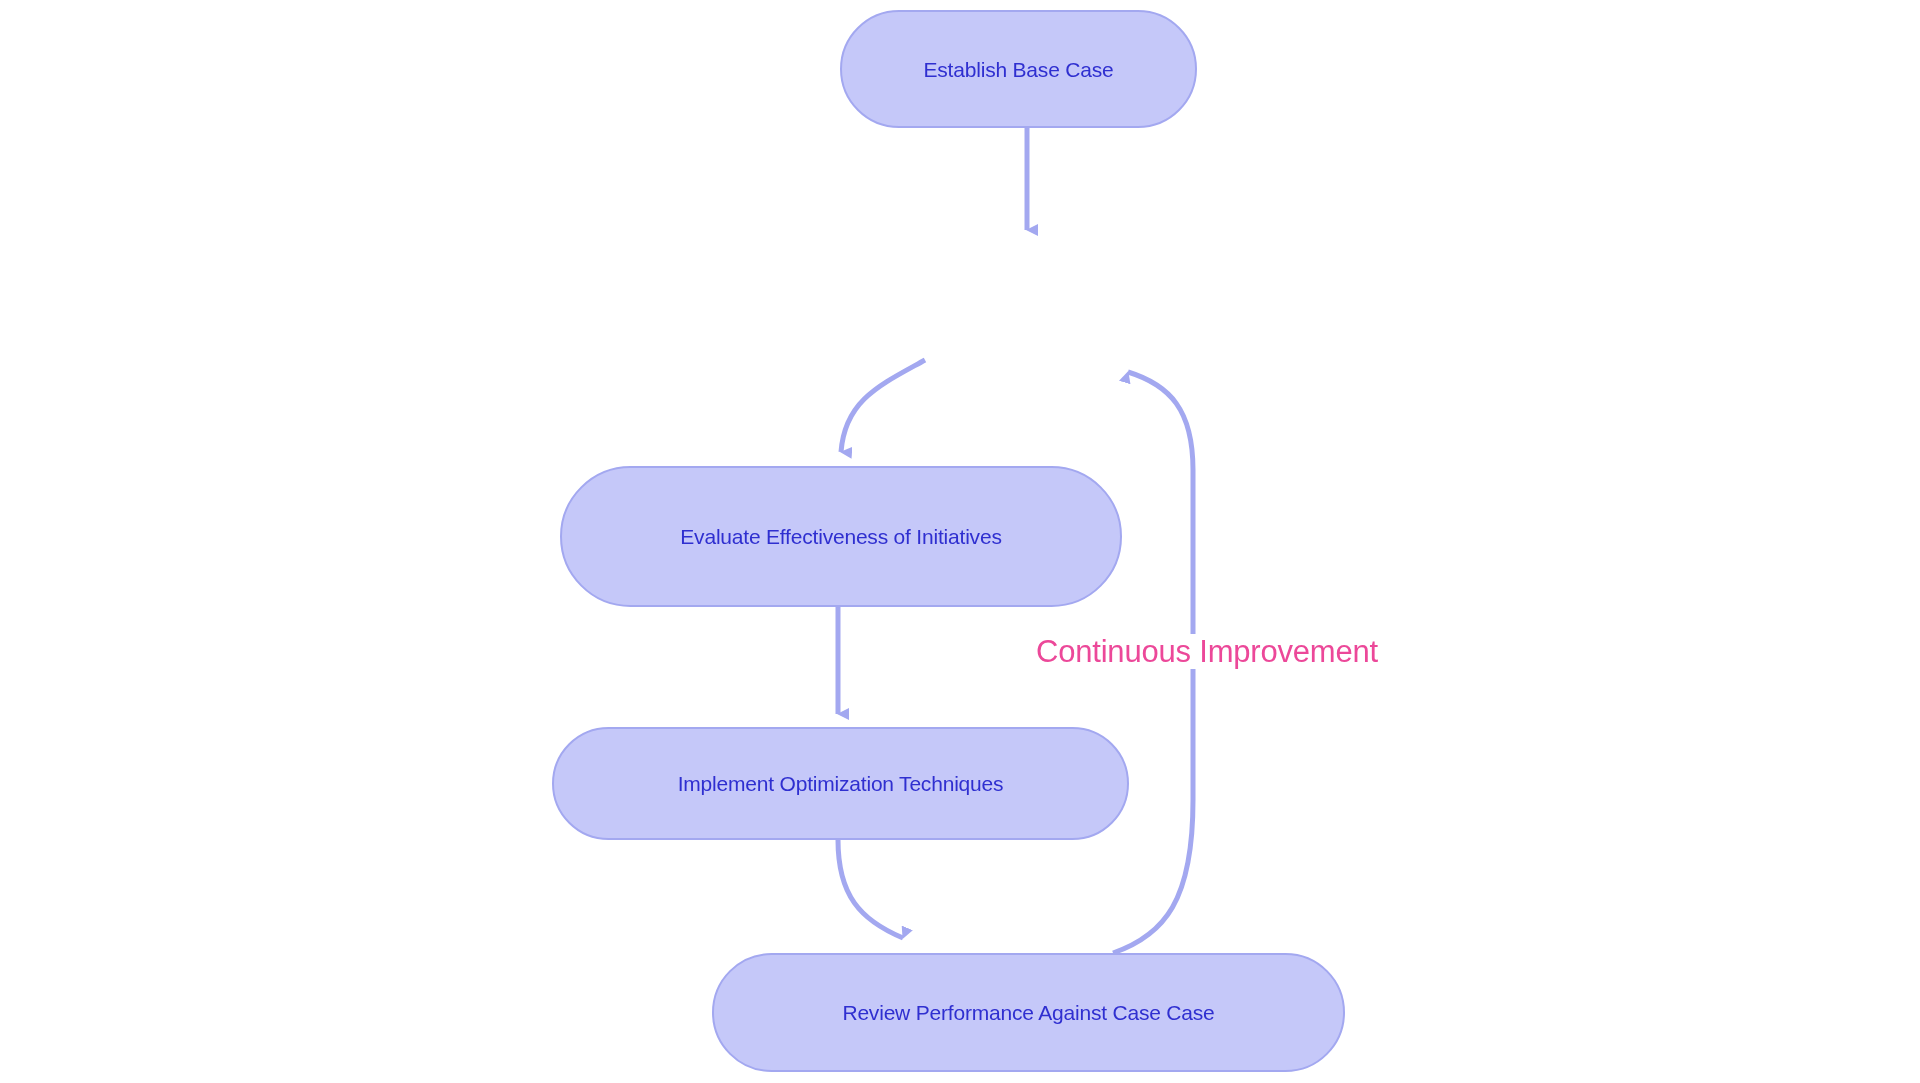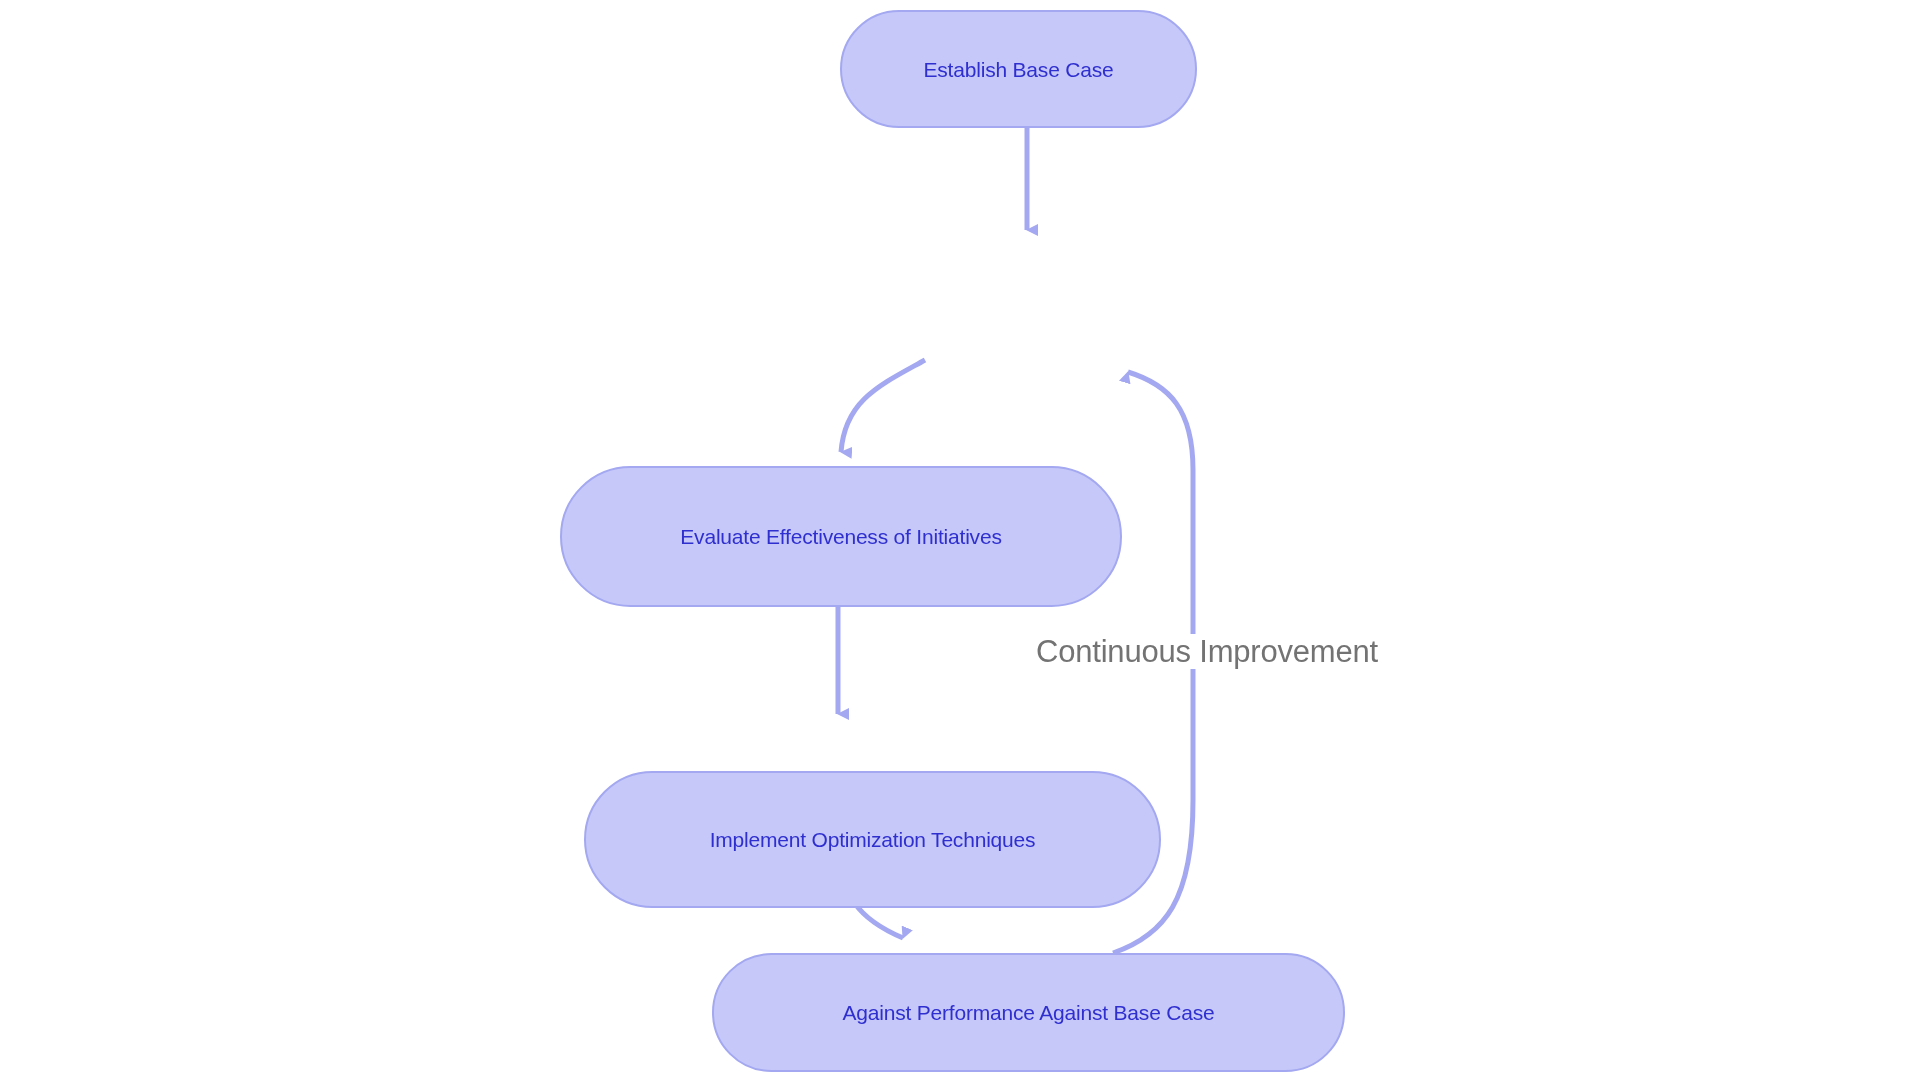--- a/index.html
+++ b/index.html
@@ -41,36 +41,36 @@
     color: #2f2fd0;
     font-family: "Liberation Sans", sans-serif;
     font-size: 21px;
     font-weight: 400;
     letter-spacing: -0.2px;
     white-space: nowrap;
     line-height: 1;
   }
   .edge-label {
     position: absolute;
-    color: #737373;
+    color: #ec4899;
     font-family: "Liberation Sans", sans-serif;
     font-size: 31px;
     font-weight: 400;
     letter-spacing: -0.2px;
     white-space: nowrap;
     line-height: 1;
     background: #ffffff;
     padding: 2px 6px;
     z-index: 3;
   }
   
   #node-1 { left: 840px;  top: 10px;   width: 357px; height: 118px; }
   #node-2 { left: 692px;  top: 242px;  width: 668px; height: 118px; }
   #node-3 { left: 560px;  top: 466px;  width: 562px; height: 141px; }
-  #node-4 { left: 584px;  top: 727px;  width: 577px; height: 137px; margin-top: 44px; }
+  #node-4 { left: 552px;  top: 727px;  width: 577px; height: 113px; }
   #node-5 { left: 712px;  top: 953px;  width: 633px; height: 119px; }
 
   #edge-label-continuous { left: 1030px; top: 634px; }
 </style>
 </head>
 <body>
 
 <div id="canvas">
 
   <svg id="edge-layer" viewBox="0 0 1920 1083" width="1920" height="1083" xmlns="http://www.w3.org/2000/svg">
@@ -101,18 +101,18 @@
 
   <div class="node" id="node-3">
     <span class="node-label">Evaluate Effectiveness of Initiatives</span>
   </div>
 
   <div class="node" id="node-4">
     <span class="node-label">Implement Optimization Techniques</span>
   </div>
 
   <div class="node" id="node-5">
-    <span class="node-label">Against Performance Against Base Case</span>
+    <span class="node-label">Review Performance Against Case Case</span>
   </div>
 
   <div class="edge-label" id="edge-label-continuous">Continuous Improvement</div>
 
 </div>
 
 </body></html>

